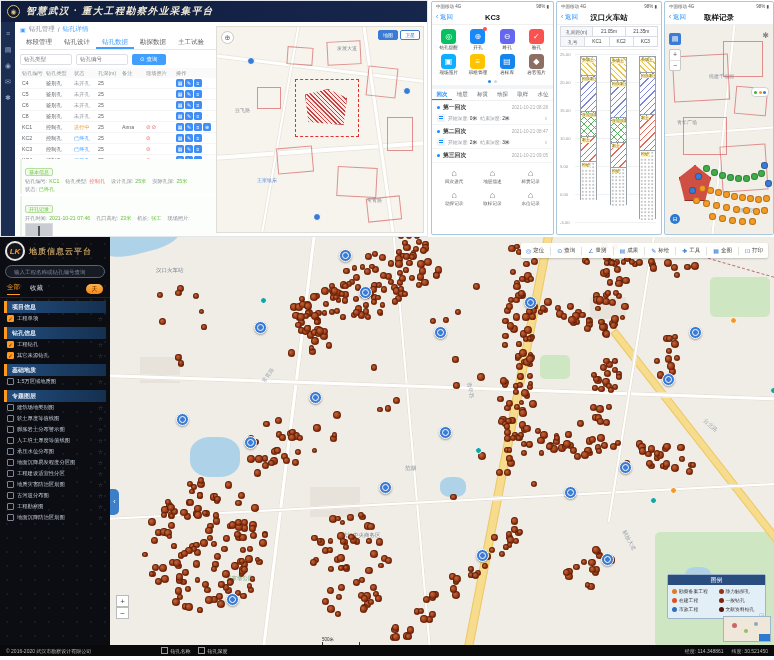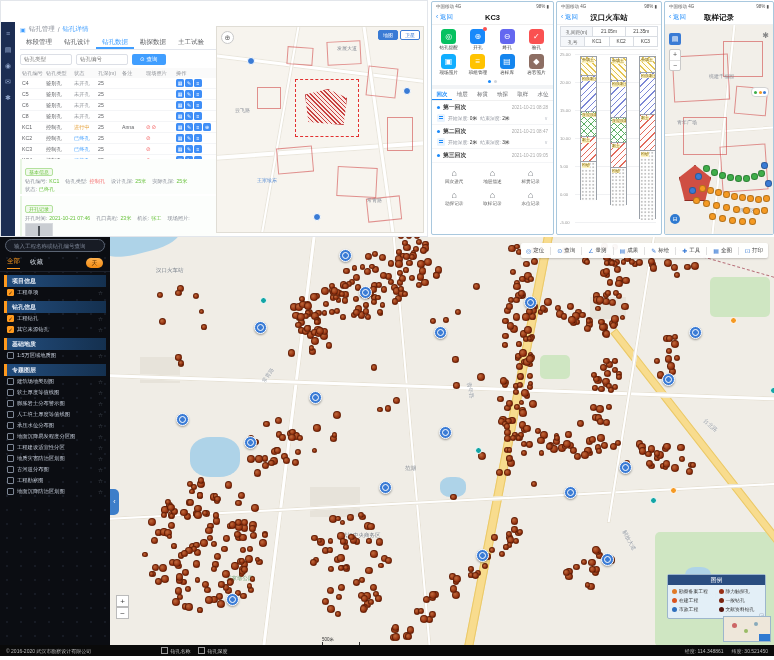--- a/index.html
+++ b/index.html
@@ -179,20 +179,24 @@
   .scheck i{width:5px;height:5px;border:1px solid #9a9a9a;display:inline-block;}
   .scheck span{color:#cfcfcf;font-size:5px;}
   #g-coords{margin-left:auto;display:flex;gap:8px;}
 </style>
 </head>
 <body>
 
 <div id="stage">
 
   <section id="desktop">
+    <div id="dt-header">
+      <div id="dt-logo">◉</div>
+      <div id="dt-title">智慧武汉 · 重大工程勘察外业采集平台</div>
+    </div>
     <div id="dt-rail">
         <span>≡</span>
         <span>▤</span>
         <span>◉</span>
         <span>✉</span>
         <span>✱</span>
       </div>
     <div id="dt-main">
       <div id="dt-crumb">
         <span class="ic">▣</span>
@@ -639,20 +643,24 @@
           <i style="background:#3fae4a"></i>
           <i style="background:#f59a23"></i>
           <i style="background:#3a7bd5"></i>
         </div>
       <div id="p3-bus">⊟</div>
     </div>
   </section>
 
   <section id="geo">
     <aside id="g-side">
+      <div id="g-logo">
+        <div id="g-mark">LK</div>
+        <div id="g-name">地质信息云平台</div>
+      </div>
       <input id="g-search" placeholder="输入工程名称或钻孔编号查询" style="">
       <div id="g-tabs">
           <span class="gtab act">全部</span>
           <span class="gtab">收藏</span>
           <span id="g-daybtn">天</span>
         </div>
       <div id="g-sections">
           <div class="gsec">
             <div class="gsec-h">项目信息</div>
             <div class="gitem">

